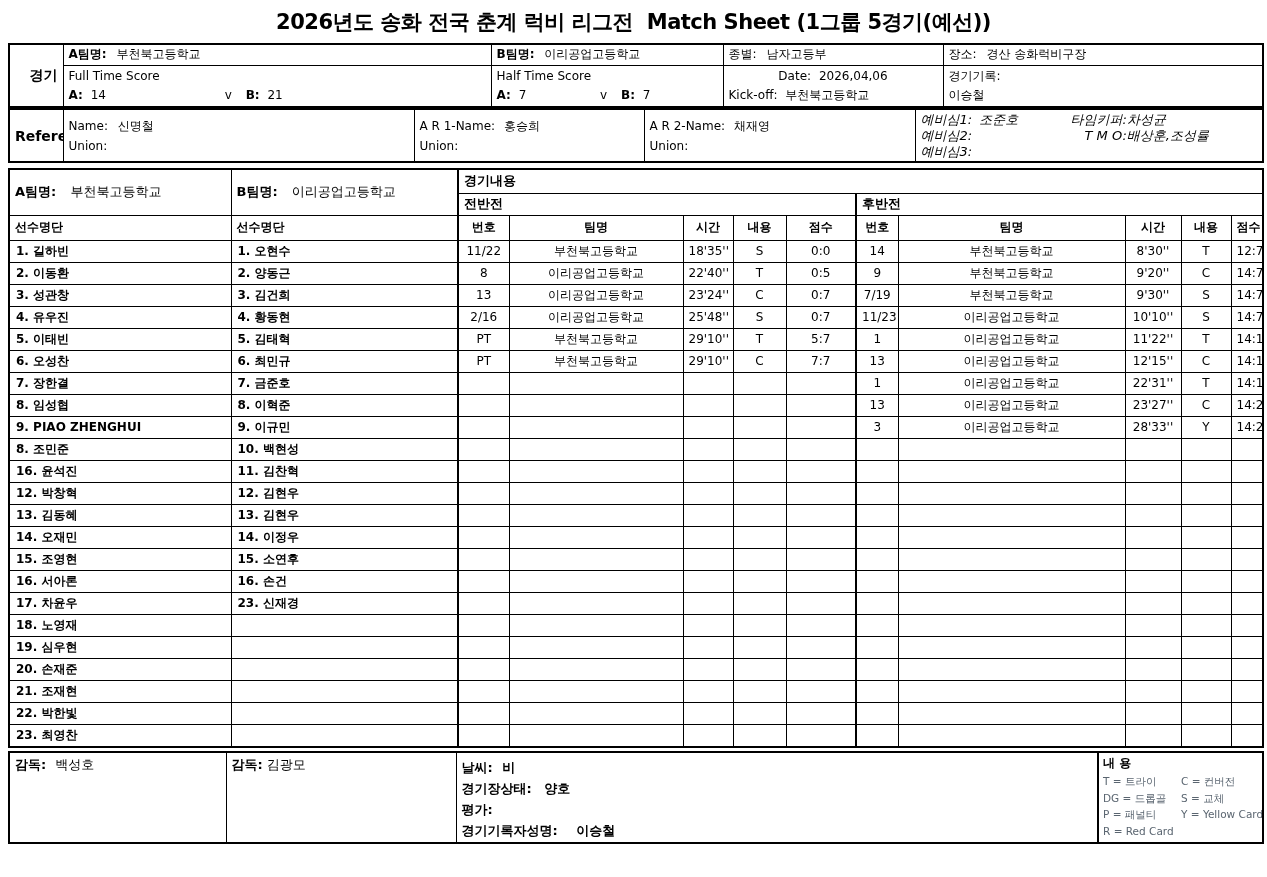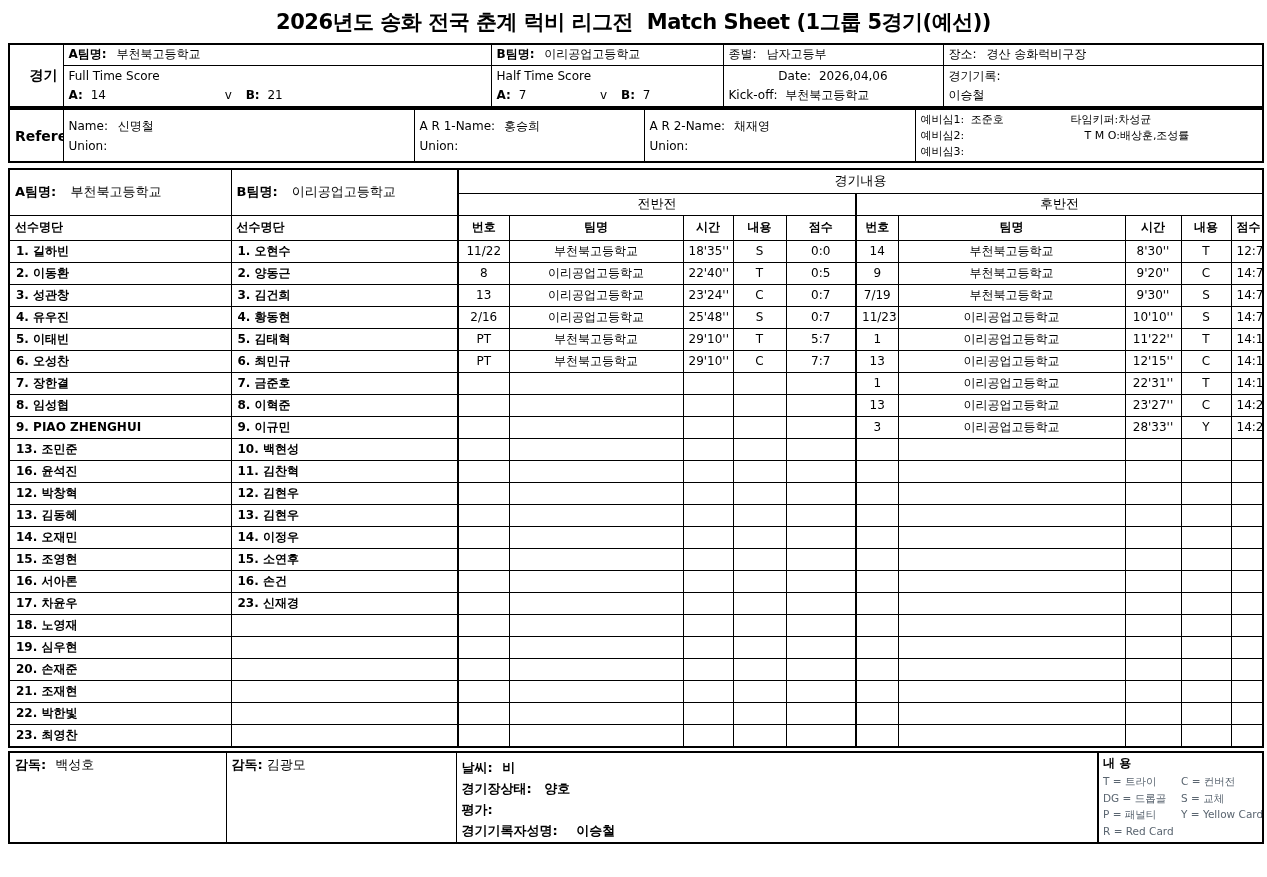--- a/index.html
+++ b/index.html
@@ -12,27 +12,27 @@
   .tk-thick{border-left:2px solid #000;}
   .center{text-align:center;}
   .bold{font-weight:bold;}
   .lab{font-weight:bold;}
   .big-label{font-size:14px;font-weight:bold;text-align:right;}
   .two-line{line-height:19px;}
   .score-line span.sv{font-weight:normal;}
   .vchar{font-weight:normal;}
   
   .name-cell{font-weight:bold;font-size:12px;padding-left:6px;}
-  .mc-title{font-size:13px;font-weight:normal;text-align:center;}
+  .mc-title{font-size:13px;font-weight:bold;}
   .col-head{font-weight:bold;text-align:center;font-size:12px;}
   .mono-cell{text-align:center;font-weight:normal;}
   .team-head-cell{font-size:13px;vertical-align:middle;}
   
   .ref-lines{line-height:20px;font-size:12px;}
-  .reserve-grid{display:grid;grid-template-columns:150px auto;font-size:11px;line-height:16px;}
+  .reserve-grid{display:grid;grid-template-columns:150px auto;font-size:13px;line-height:16px;font-style:italic;}
   
   .info-lines{line-height:21px;font-size:13px;font-weight:bold;vertical-align:top;}
   .coach-cell{vertical-align:top;padding-top:3px;font-size:13px;}
   .legend-cell{vertical-align:top;padding:2px 4px;}
   .legend-title{font-weight:bold;font-size:12px;margin-bottom:1px;}
   .legend-line{display:flex;font-size:10.5px;line-height:16.5px;}
   .legend-line span:first-child{min-width:78px;}
   .vtop{vertical-align:top;padding-top:4px;}
 </style>
 </head>
@@ -333,21 +333,21 @@
           <td class="mono-cell"></td>
           <td class="mono-cell"></td>
           <td class="mono-cell"></td>
           <td class="mono-cell tk-thick">3</td>
           <td class="mono-cell">이리공업고등학교</td>
           <td class="mono-cell">28'33''</td>
           <td class="mono-cell">Y</td>
           <td class="mono-cell">14:21</td>
         </tr>
         <tr style="height: 22px;">
-          <td class="name-cell">13. 조민준</td>
+          <td class="name-cell">8. 조민준</td>
           <td class="name-cell">10. 백현성</td>
           <td class="mono-cell tk-thick"></td>
           <td class="mono-cell"></td>
           <td class="mono-cell"></td>
           <td class="mono-cell"></td>
           <td class="mono-cell"></td>
           <td class="mono-cell tk-thick"></td>
           <td class="mono-cell"></td>
           <td class="mono-cell"></td>
           <td class="mono-cell"></td>

